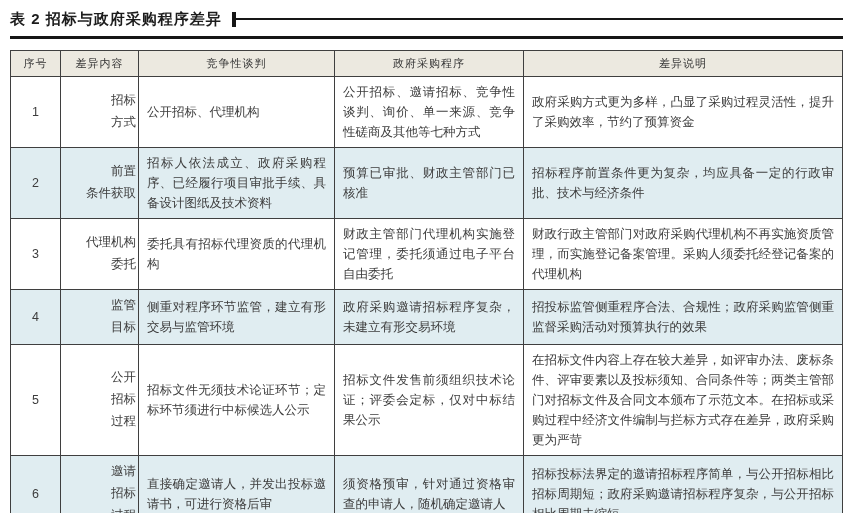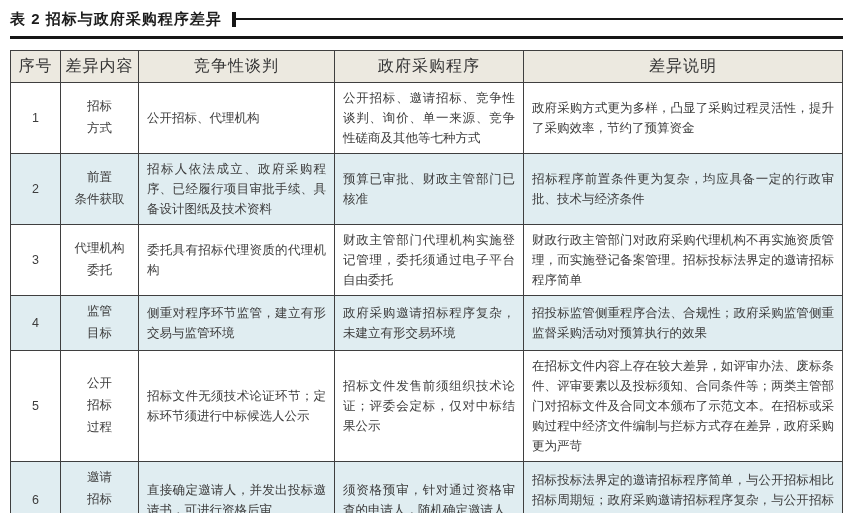--- a/index.html
+++ b/index.html
@@ -58,40 +58,41 @@
   .diff-table col.col-bidding     { width: 196px; }
   .diff-table col.col-procurement { width: 189px; }
   .diff-table col.col-explanation { width: auto; }
   .diff-table th, .diff-table td {
     border: 1px solid #3f3f3f;
     box-sizing: border-box;
     vertical-align: middle;
   }
   .diff-table th {
     background: #ece9e0;
-    font-size: 16px;
+    font-size: 11px;
     font-weight: normal;
     color: #333333;
     padding: 5px 2px;
     text-align: center;
     letter-spacing: 1px;
   }
   .diff-table td {
     font-size: 12.5px;
     line-height: 1.6;
     padding: 5px 8px;
   }
   .diff-table td.c-no,
   .diff-table td.c-aspect {
     text-align: center;
     padding: 5px 2px;
   }
   .diff-table td.c-aspect {
     white-space: pre-line;
     line-height: 1.75;
+    text-align: right;
   }
   .diff-table td.c-text {
     text-align: justify;
   }
   .diff-table tr.alt td {
     background: #e0edf1;
   }
 </style>
 </head>
 <body>
@@ -138,21 +139,21 @@
         <td class="c-text">招标人依法成立、政府采购程序、已经履行项目审批手续、具备设计图纸及技术资料</td>
         <td class="c-text">预算已审批、财政主管部门已核准</td>
         <td class="c-text">招标程序前置条件更为复杂，均应具备一定的行政审批、技术与经济条件</td>
       </tr>
       <tr>
         <td class="c-no">3</td>
         <td class="c-aspect">代理机构
 委托</td>
         <td class="c-text">委托具有招标代理资质的代理机构</td>
         <td class="c-text">财政主管部门代理机构实施登记管理，委托须通过电子平台自由委托</td>
-        <td class="c-text">财政行政主管部门对政府采购代理机构不再实施资质管理，而实施登记备案管理。招标投标法界定的邀请招标程序简单</td>
+        <td class="c-text">财政行政主管部门对政府采购代理机构不再实施资质管理，而实施登记备案管理。采购人须委托经登记备案的代理机构</td>
       </tr>
       <tr class="alt">
         <td class="c-no">4</td>
         <td class="c-aspect">监管
 目标</td>
         <td class="c-text">侧重对程序环节监管，建立有形交易与监管环境</td>
         <td class="c-text">政府采购邀请招标程序复杂，未建立有形交易环境</td>
         <td class="c-text">招投标监管侧重程序合法、合规性；政府采购监管侧重监督采购活动对预算执行的效果</td>
       </tr>
       <tr>

